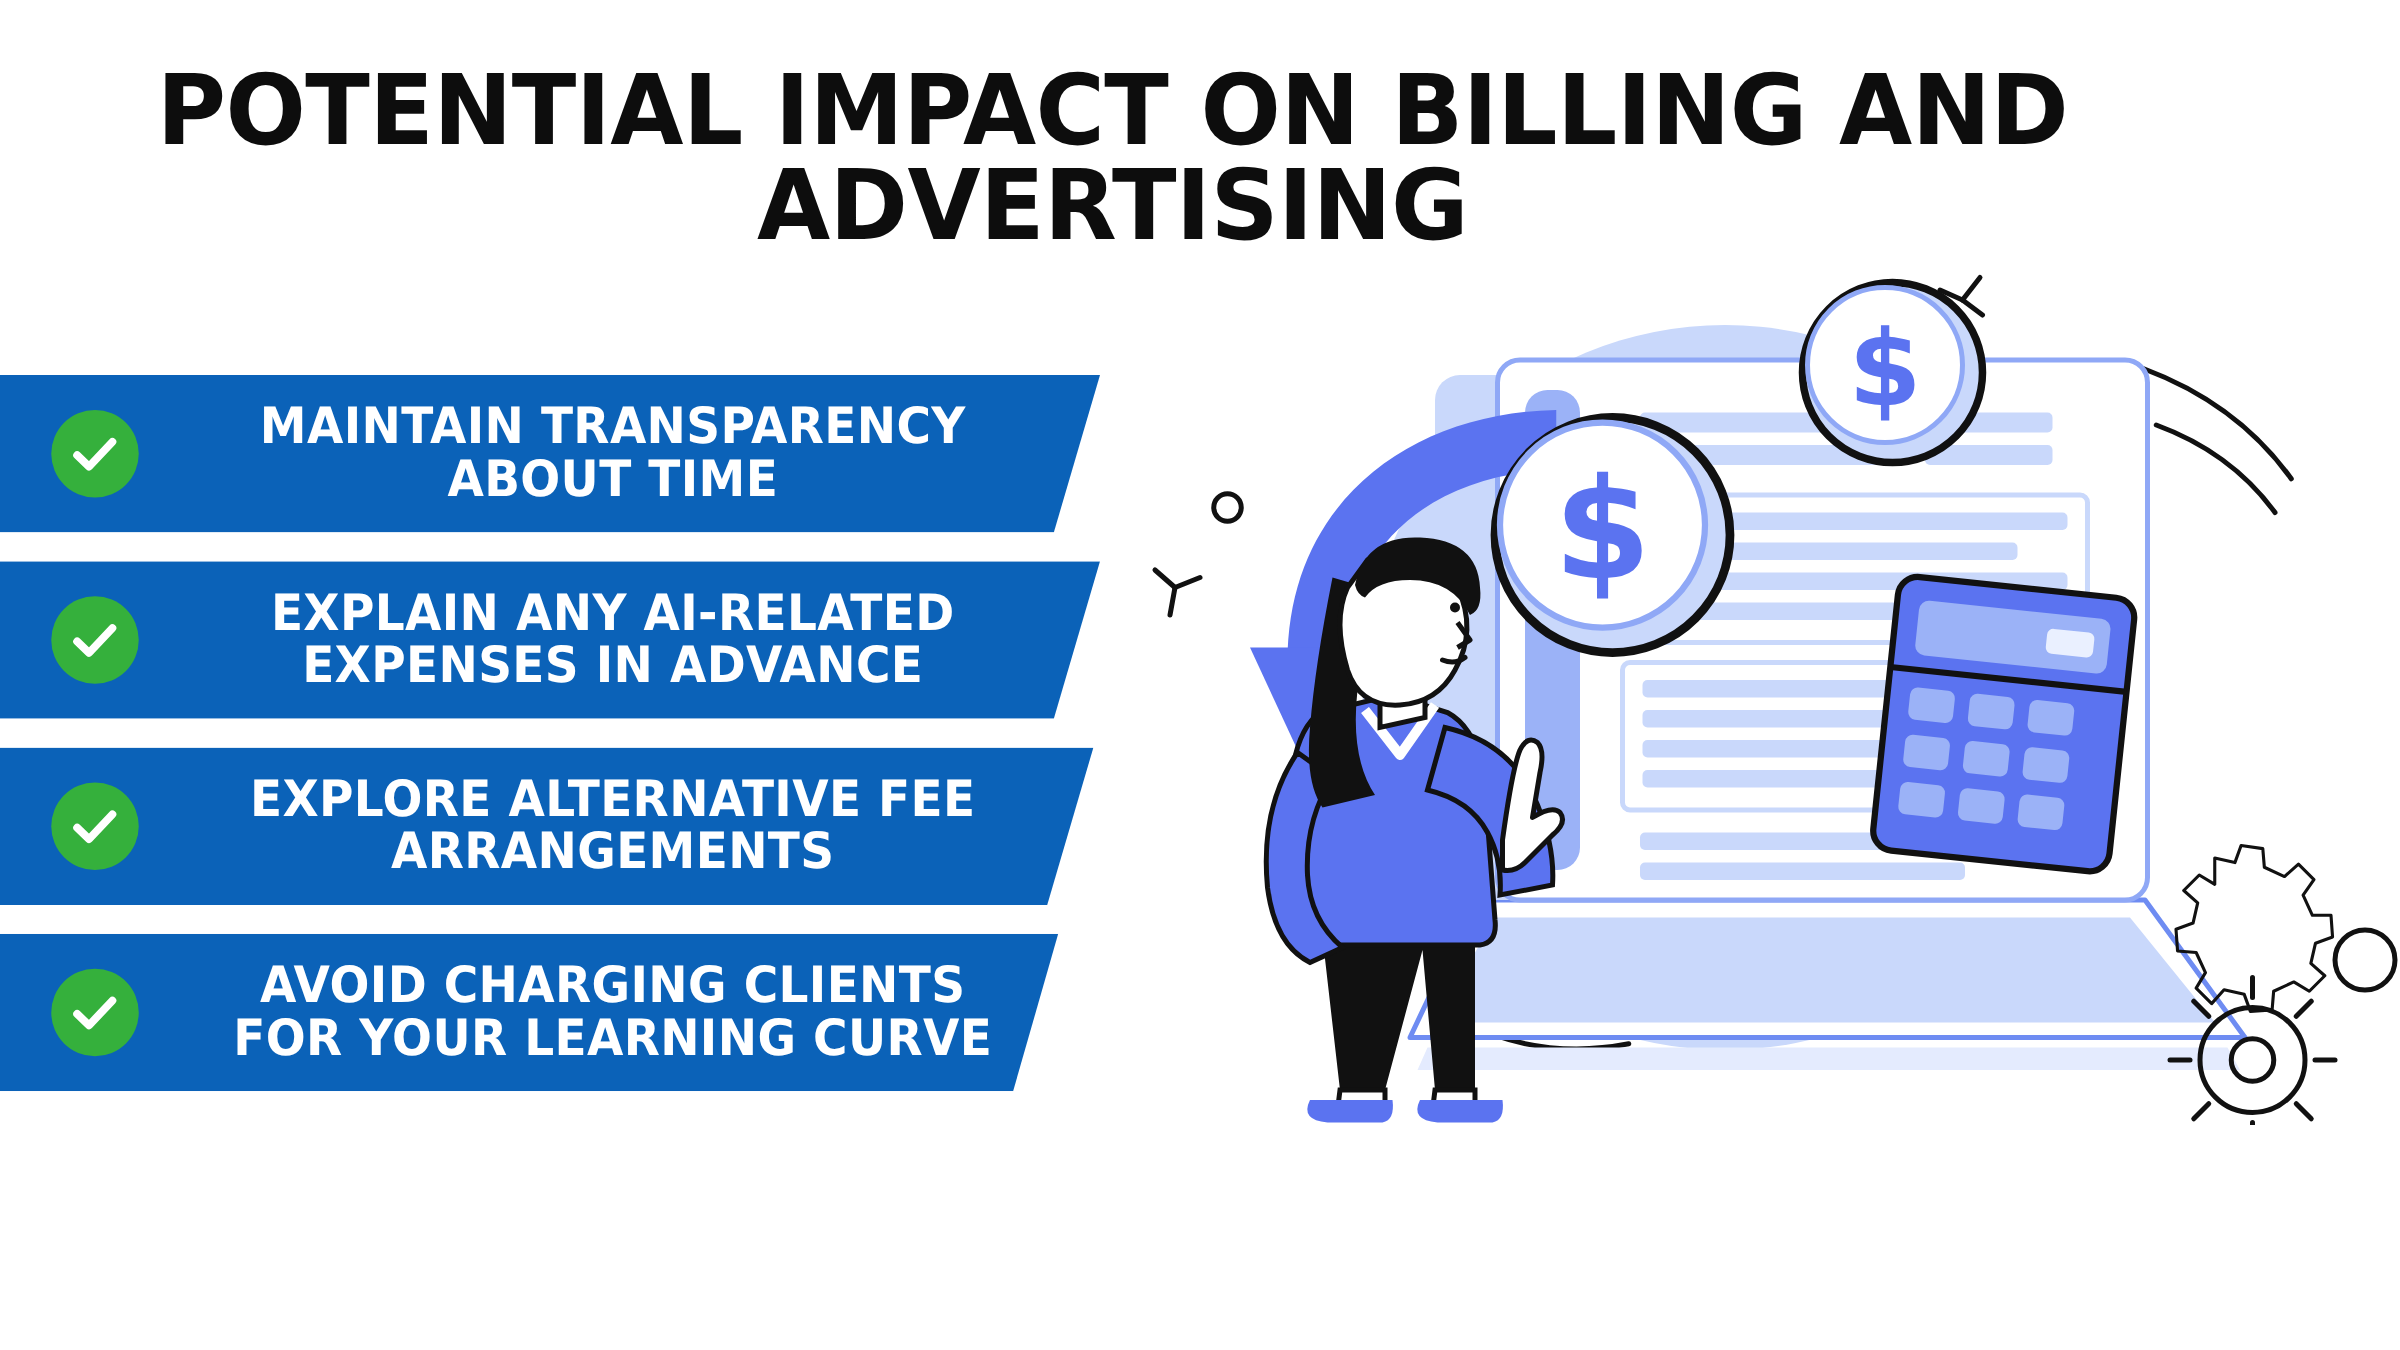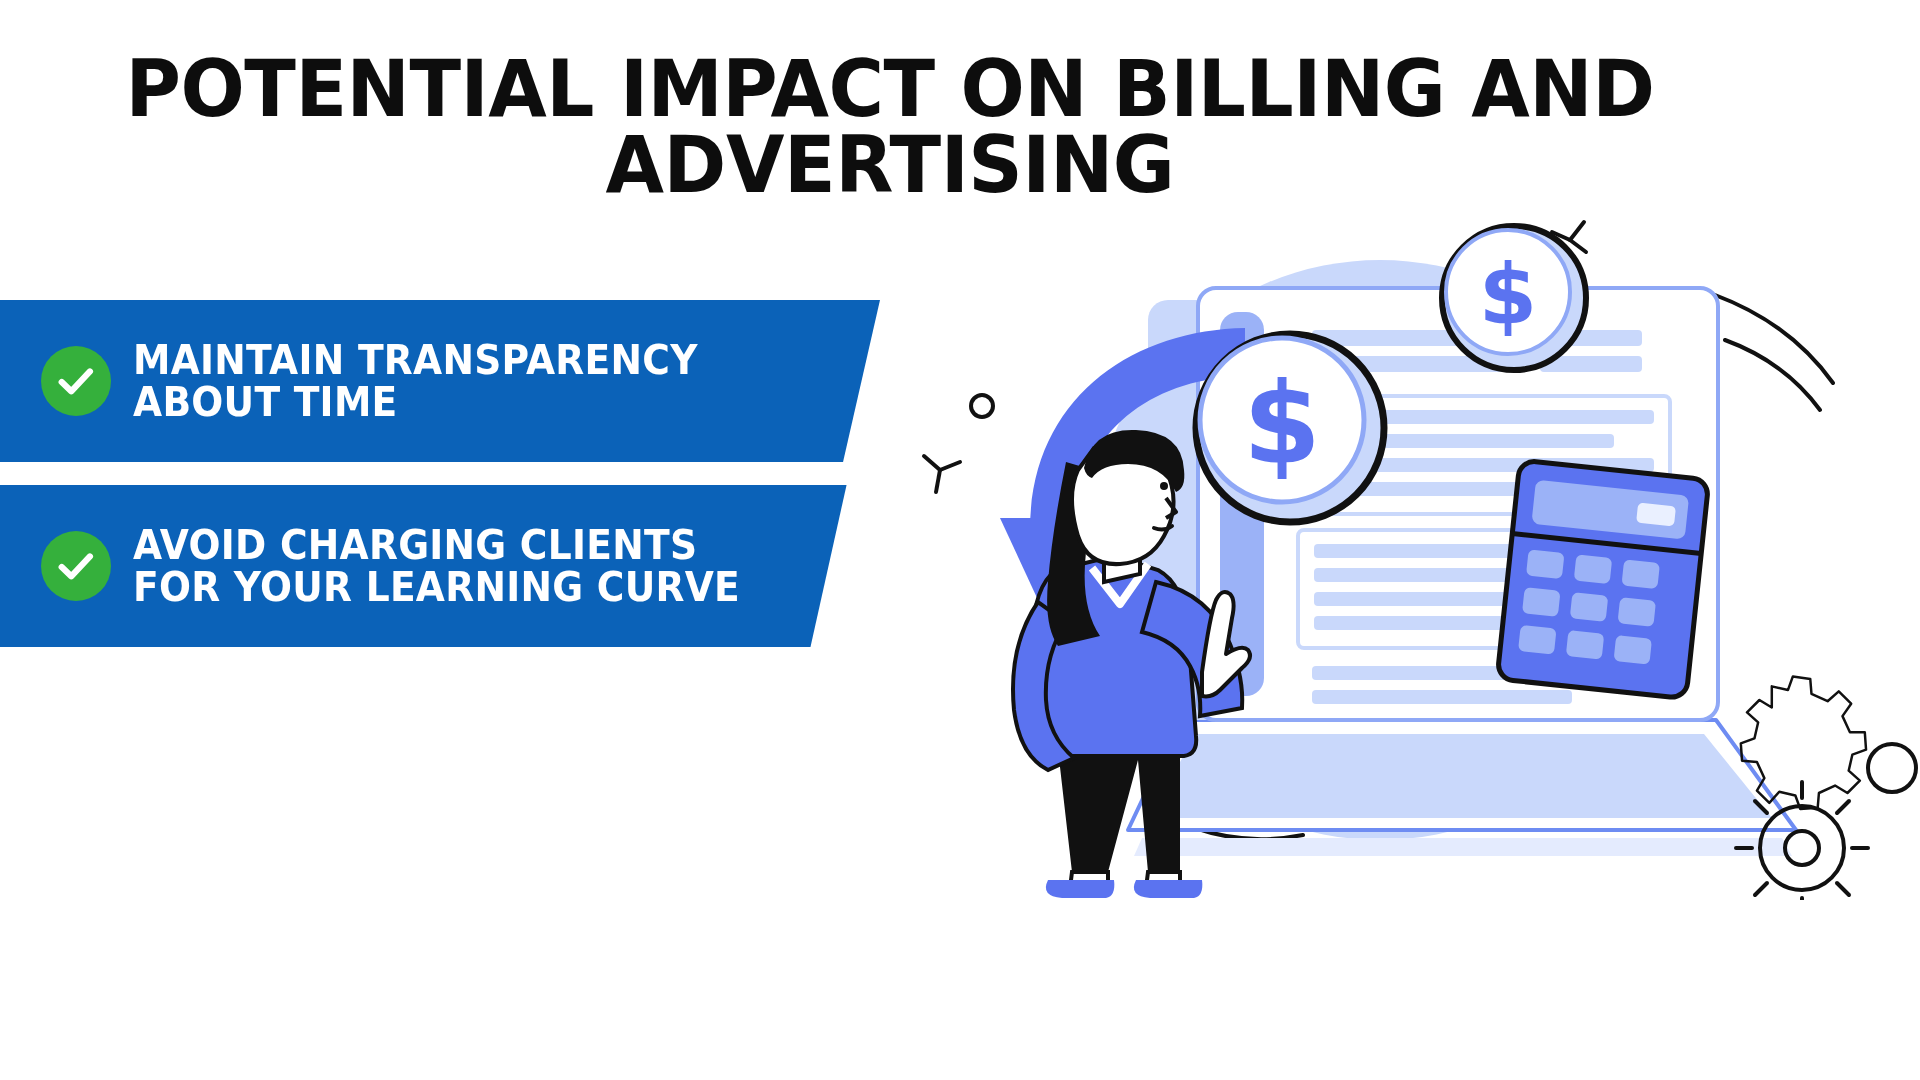--- a/index.html
+++ b/index.html
@@ -23,21 +23,21 @@
     font-size:78px;
     line-height:0.97;
     letter-spacing:-0.5px;
     text-transform:uppercase;
     transform:scaleX(0.97);
     transform-origin:50% 0;
   }
 
   
   .list{position:absolute;left:0;top:300px;width:920px;}
-  .band-wrap{position:relative;height:162px;margin-bottom:23px;}
+  .band-wrap{position:relative;height:126px;margin-bottom:23px;text-align:center;}
   .band{
     position:absolute;left:0;top:0;height:100%;width:880px;
     background:#0b62b8;
     clip-path:polygon(0 0, 100% 0, 95.8% 100%, 0 100%);
   }
   .band-wrap.w2 .band{width:880px;clip-path:polygon(0 0, 100% 0, 95.8% 100%, 0 100%);}
   .band-wrap.w3 .band{width:880px;clip-path:polygon(0 0, 99.4% 0, 95.2% 100%, 0 100%);}
   .band-wrap.w4 .band{width:880px;clip-path:polygon(0 0, 99.1% 0, 95.0% 100%, 0 100%);}
   .band-wrap.w5 .band{width:880px;clip-path:polygon(0 0, 96.2% 0, 92.1% 100%, 0 100%);}
 
@@ -83,21 +83,41 @@
       <div class="band"></div>
       <div class="check">
         <svg viewBox="0 0 24 24" aria-hidden="true">
             <path d="M4.2 12.6 L9.4 17.6 L19.6 6.8" fill="none" stroke="#ffffff" stroke-width="3.4" stroke-linecap="round" stroke-linejoin="round"></path>
           </svg>
       </div>
       <div class="band-text">MAINTAIN TRANSPARENCY
 ABOUT TIME</div>
     </div>
 
-
+    <div class="band-wrap w2">
+      <div class="band"></div>
+      <div class="check">
+        <svg viewBox="0 0 24 24" aria-hidden="true">
+            <path d="M4.2 12.6 L9.4 17.6 L19.6 6.8" fill="none" stroke="#ffffff" stroke-width="3.4" stroke-linecap="round" stroke-linejoin="round"></path>
+          </svg>
+      </div>
+      <div class="band-text">EXPLAIN ANY AI-RELATED
+EXPENSES IN ADVANCE</div>
+    </div>
+
+    <div class="band-wrap w3">
+      <div class="band"></div>
+      <div class="check">
+        <svg viewBox="0 0 24 24" aria-hidden="true">
+            <path d="M4.2 12.6 L9.4 17.6 L19.6 6.8" fill="none" stroke="#ffffff" stroke-width="3.4" stroke-linecap="round" stroke-linejoin="round"></path>
+          </svg>
+      </div>
+      <div class="band-text">EXPLORE ALTERNATIVE FEE
+ARRANGEMENTS</div>
+    </div>
 
 
     <div class="band-wrap w5">
       <div class="band"></div>
       <div class="check">
         <svg viewBox="0 0 24 24" aria-hidden="true">
             <path d="M4.2 12.6 L9.4 17.6 L19.6 6.8" fill="none" stroke="#ffffff" stroke-width="3.4" stroke-linecap="round" stroke-linejoin="round"></path>
           </svg>
       </div>
       <div class="band-text">AVOID CHARGING CLIENTS

